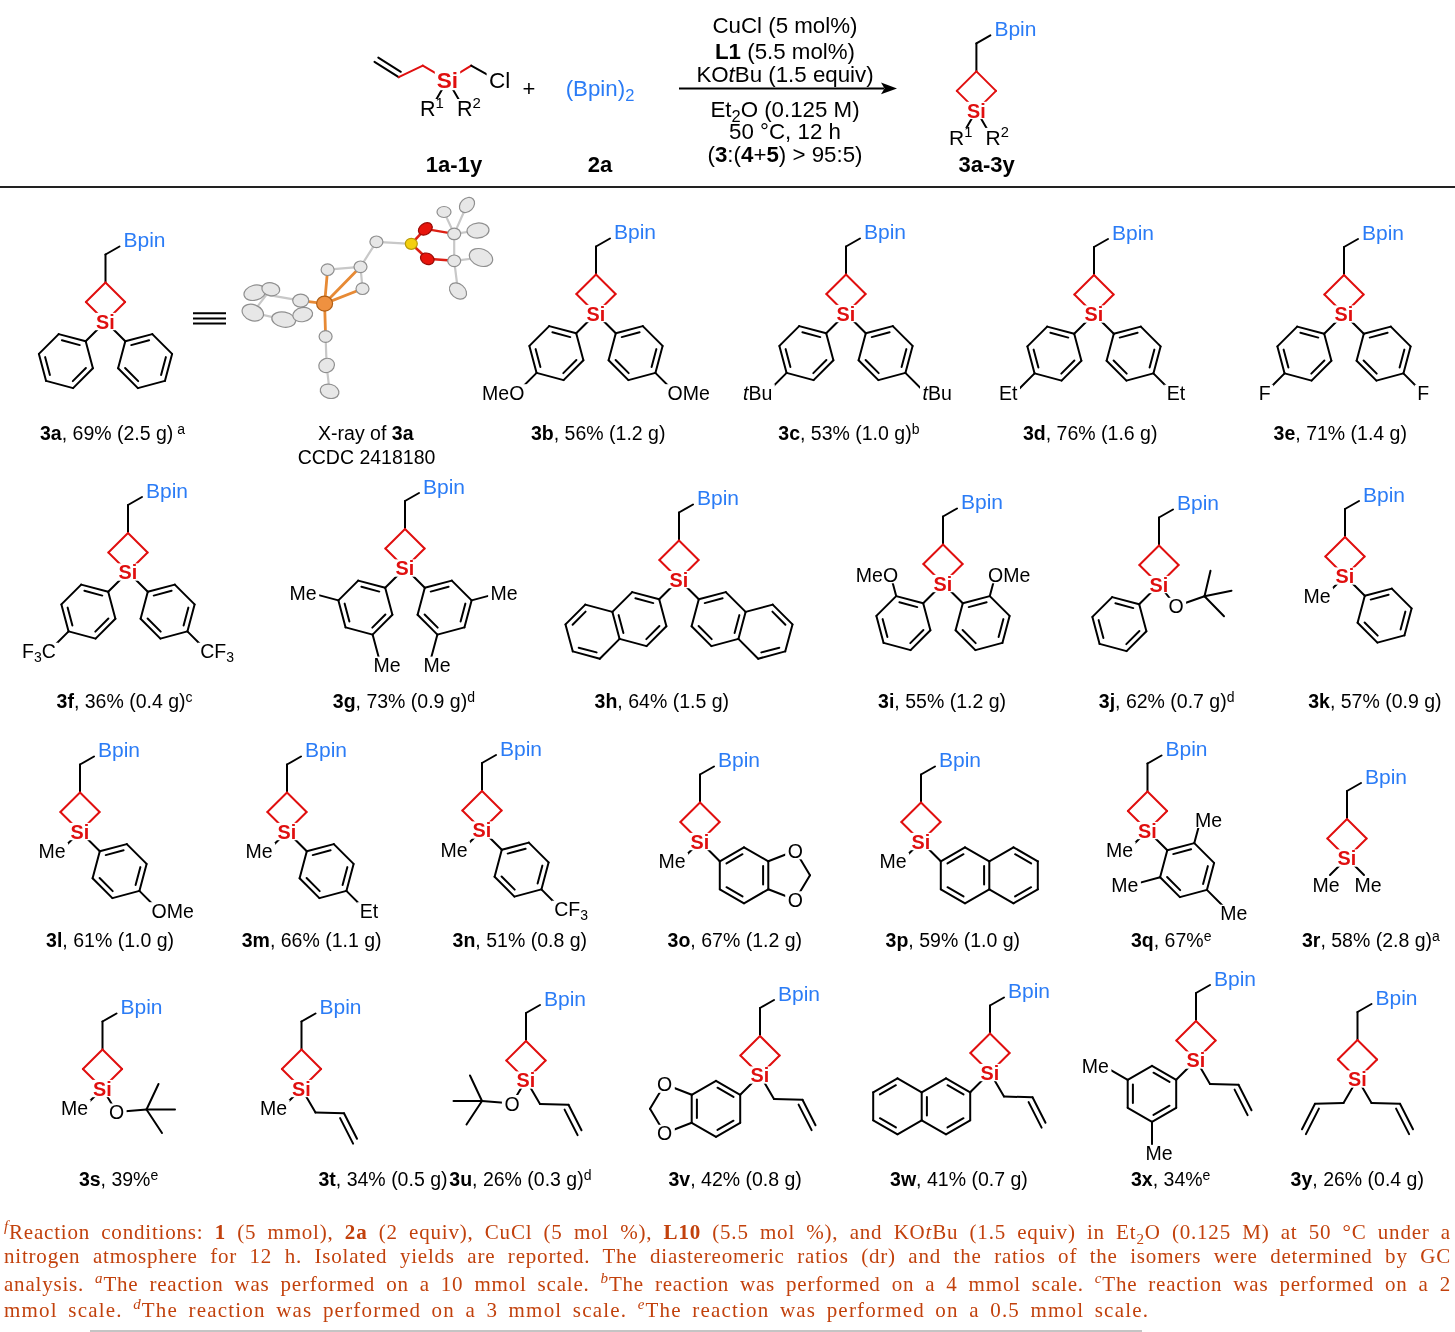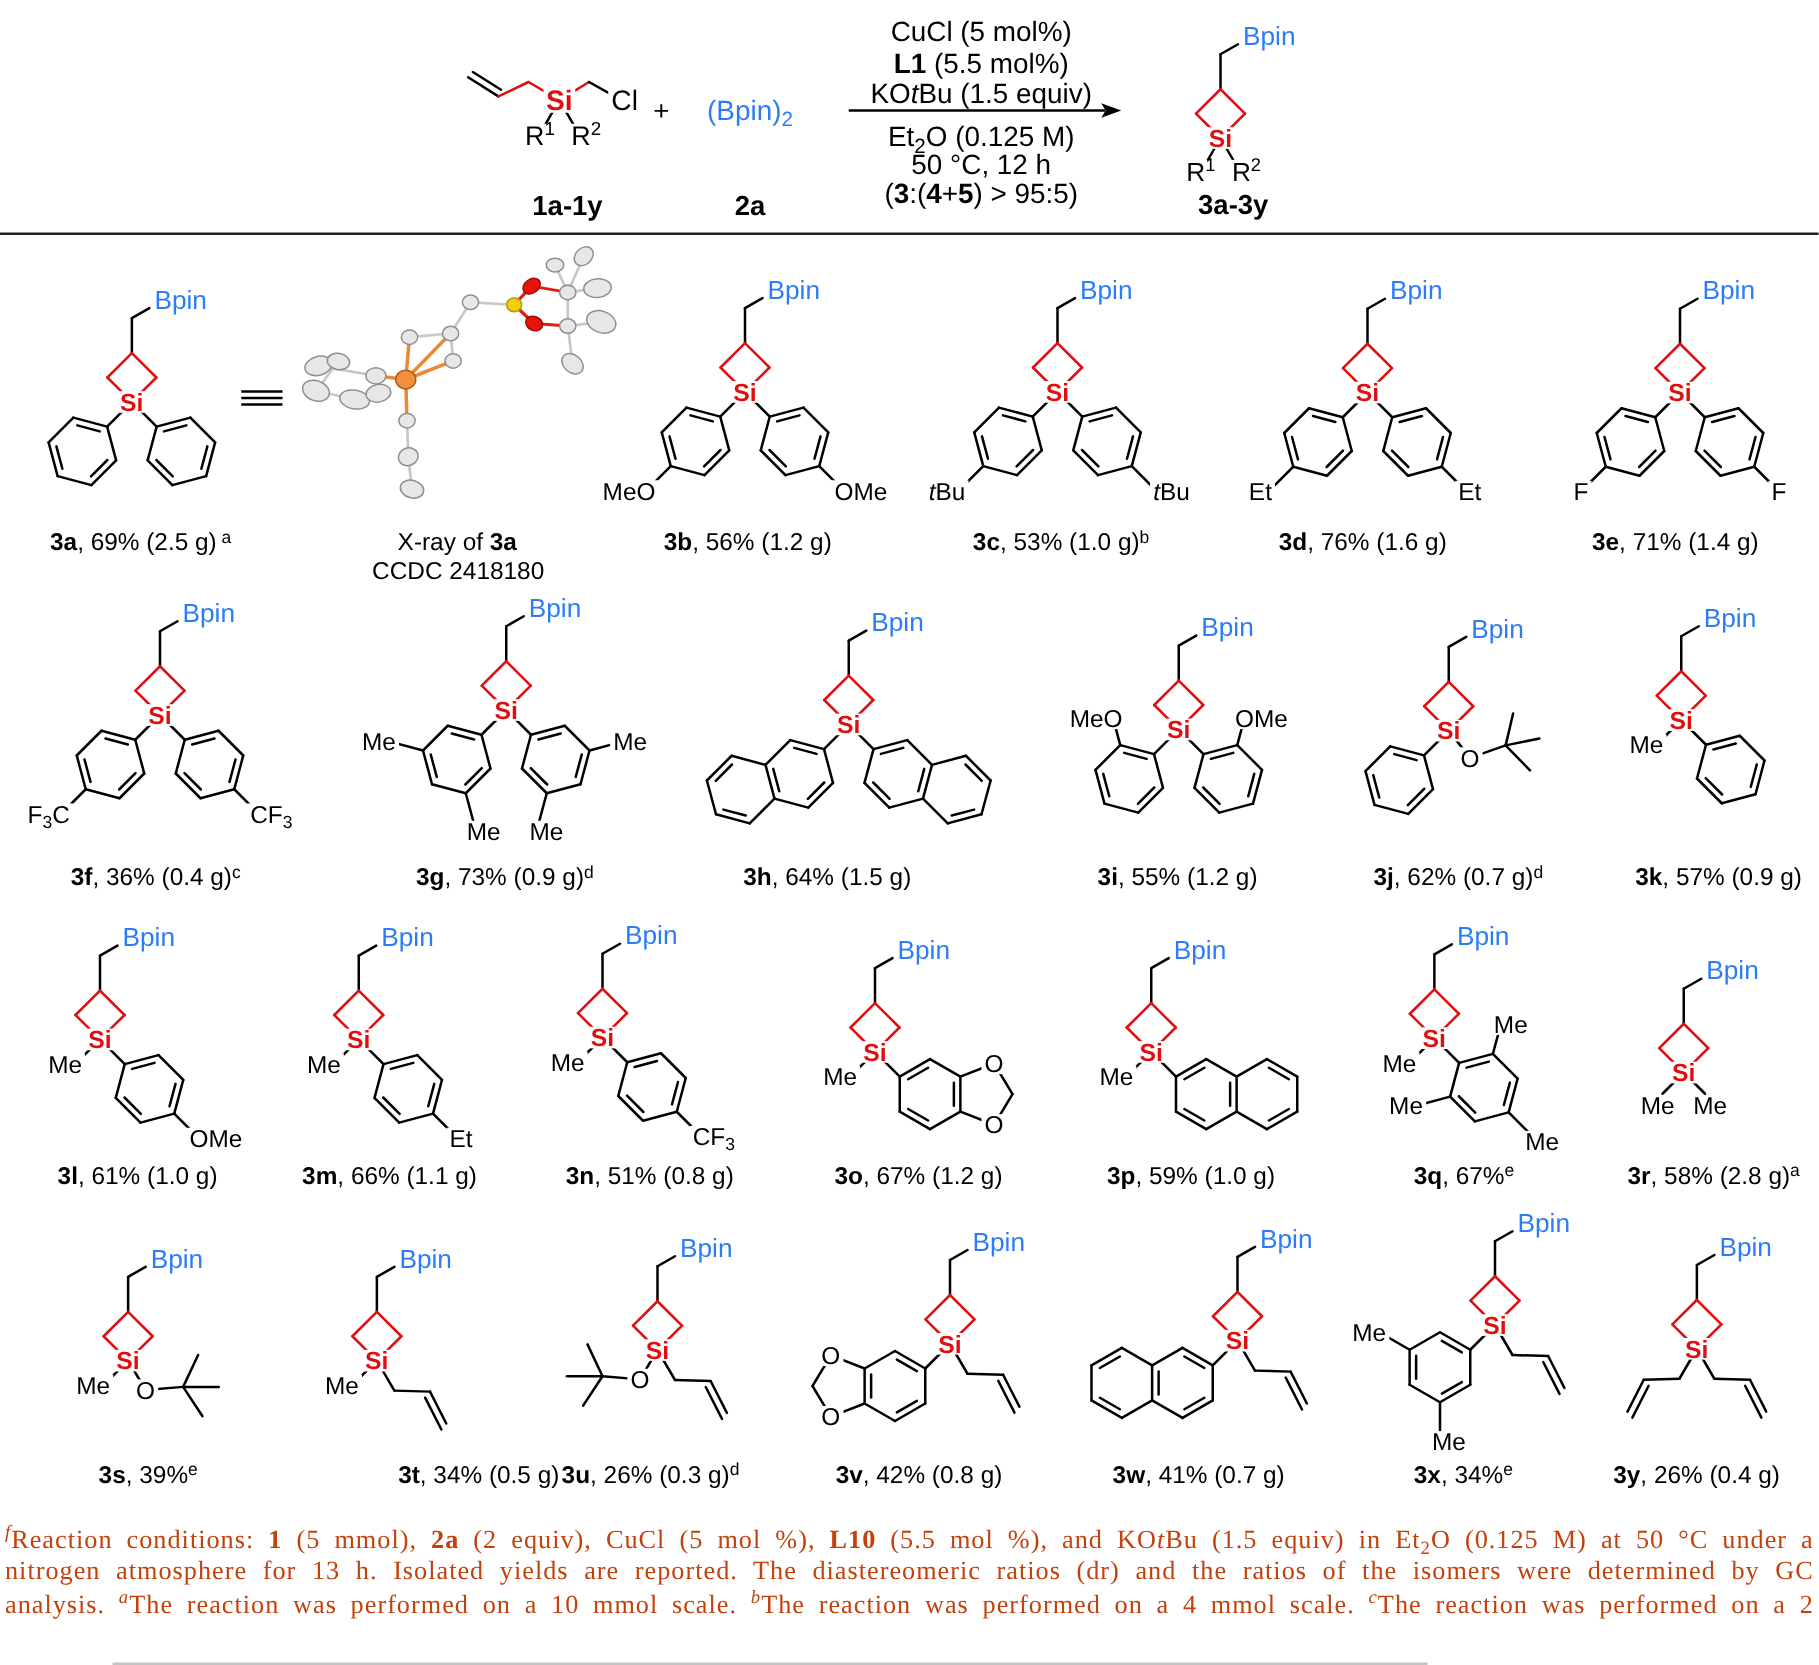--- a/index.html
+++ b/index.html
@@ -869,15 +869,16 @@
 <rect x="1079.3" y="1057.3" width="32.1" height="17.0" fill="#ffffff"></rect>
         <text x="1081.8" y="1072.8" font-size="19.5px" fill="#000000"><tspan>Me</tspan></text>
 <rect x="1143.0" y="1144.8" width="32.1" height="17.0" fill="#ffffff"></rect>
         <text x="1145.5" y="1160.3" font-size="19.5px" fill="#000000"><tspan>Me</tspan></text>
 <rect x="1373.0" y="987.9" width="47.0" height="18.1" fill="#ffffff"></rect>
         <text x="1375.5" y="1004.5" font-size="21px" fill="#2b7cf6"><tspan>Bpin</tspan></text>
 <rect x="1346.1" y="1070.4" width="22.8" height="17.3" fill="#ffffff"></rect>
         <text x="1348.1" y="1086.1" font-size="19.8px" fill="#e00f0f" font-weight="bold"><tspan>Si</tspan></text>
 </svg></div>
 <div class="fn j" style="top:1218px"><sup>f</sup>Reaction conditions: <b>1</b> (5 mmol), <b>2a</b> (2 equiv), CuCl (5 mol %), <b>L10</b> (5.5 mol %), and KO<i>t</i>Bu (1.5 equiv) in Et<sub style="font-size:15px">2</sub>O (0.125 M) at 50 °C under a</div>
-<div class="fn j" style="top:1244px">nitrogen atmosphere for 13 h. Isolated yields are reported. The diastereomeric ratios (dr) and the ratios of the isomers were determined by GC</div>
+<div class="fn j" style="top:1244px">nitrogen atmosphere for 12 h. Isolated yields are reported. The diastereomeric ratios (dr) and the ratios of the isomers were determined by GC</div>
 <div class="fn j" style="top:1270px">analysis. <sup>a</sup>The reaction was performed on a 10 mmol scale. <sup>b</sup>The reaction was performed on a 4 mmol scale. <sup>c</sup>The reaction was performed on a 2</div>
+<div class="fn" style="top:1296px;letter-spacing:1.2px;word-spacing:4px">mmol scale. <sup>d</sup>The reaction was performed on a 3 mmol scale. <sup>e</sup>The reaction was performed on a 0.5 mmol scale.</div>
 <div style="position:absolute;left:90px;top:1329.5px;width:1052px;height:2.5px;background:#c4c4c4"></div>
 </div>
 </body></html>

